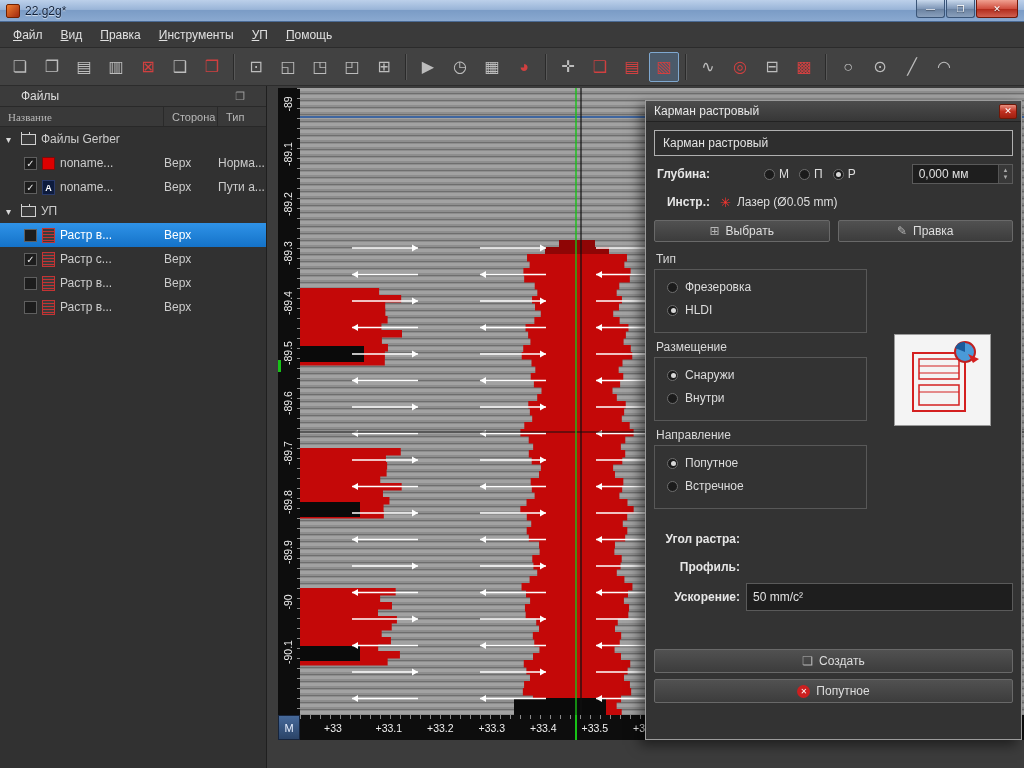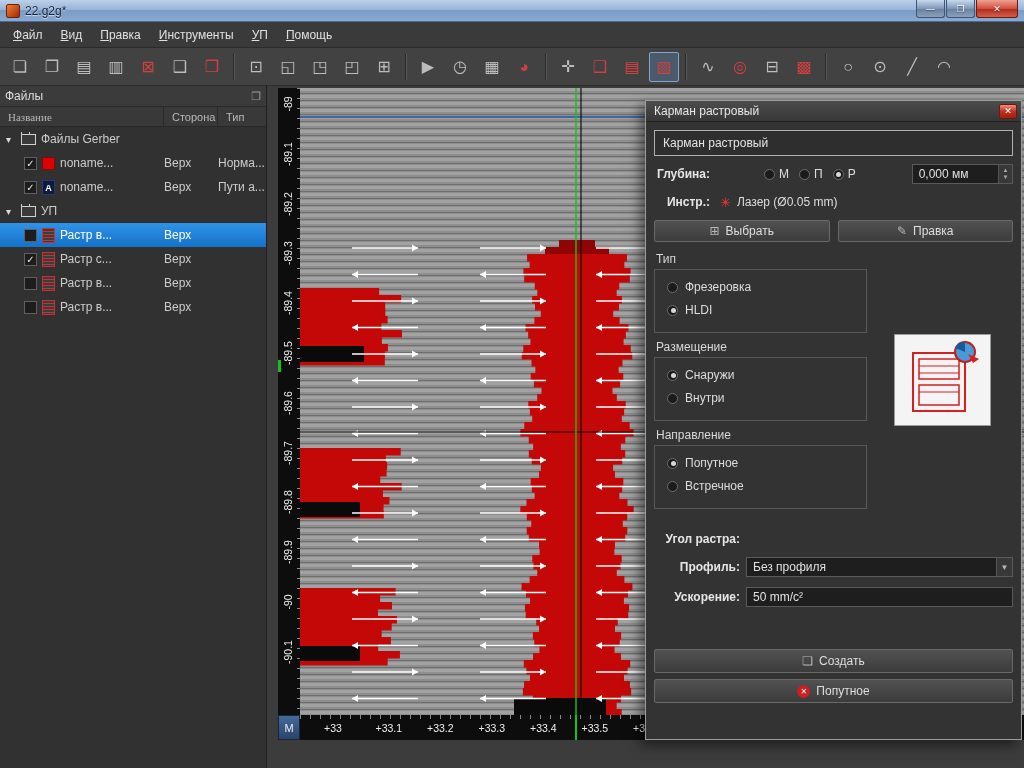--- a/index.html
+++ b/index.html
@@ -32,21 +32,21 @@
   .tb-btn { width:30px; height:30px; margin:0 1px; display:flex; align-items:center; justify-content:center;
     font-size:16px; color:#bcbcbc; border:1px solid transparent; border-radius:2px; flex:none; }
   .tb-btn.red { color:#d04040; }
   .tb-btn.active { background:#4b5a6a; border-color:#7fa8d0; }
   .tb-sep { width:2px; height:26px; margin:0 5px; background:#2a2a2a; border-right:1px solid #585858; flex:none; }
 
   
   .files-panel { position:absolute; left:0; top:86px; width:267px; bottom:0; background:#313131;
     border-right:1px solid #1f1f1f; z-index:40; }
   .fp-header { height:21px; background:#3b3b3b; border-bottom:1px solid #292929; display:flex;
-    align-items:center; justify-content:space-between; padding:0 5px; }
+    align-items:center; justify-content:space-between; padding:0 21px; }
   .fp-title { color:#dedede; font-size:12px; }
   .fp-dock { color:#9a9a9a; font-size:11px; }
   .fp-cols { height:20px; background:#393939; border-bottom:1px solid #282828; display:flex;
     align-items:center; color:#b8b8b8; font-size:11px; }
   .fp-col { border-right:1px solid #2a2a2a; height:100%; display:flex; align-items:center; padding-left:8px; }
   .fp-col.c1 { width:164px;font-family:Liberation Serif, serif; } .fp-col.c2 { width:54px; } .fp-col.c3 { flex:1; border-right:none; }
   .tree-row { height:24px; display:flex; align-items:center; color:#cccccc; font-size:12px; }
   .tree-row.selected { background:linear-gradient(#2f93e8,#1472c8); color:#ffffff; }
   .tr-left { width:156px; display:flex; align-items:center; gap:5px; overflow:hidden; flex:none; }
   .tr-left.folder { padding-left:6px; } .tr-left.file { padding-left:24px; }
@@ -122,21 +122,21 @@
   #lbl-type { top:130px; } #lbl-place { top:218px; } #lbl-dir { top:306px; }
   .grp { position:absolute; left:8px; width:213px; height:64px; border:1px solid #585858; padding:10px 12px 0; }
   #grp-type { top:147px; } #grp-place { top:235px; } #grp-dir { top:323px; }
   .radio-row { display:flex; align-items:center; gap:7px; margin-bottom:9px; color:#dcdcdc; font-size:12px; }
   .preview { position:absolute; left:248px; top:212px; width:97px; height:92px; background:#f4f4f4;
     border:1px solid #9a9a9a; }
   .combo { flex:1; height:20px; background:#1e1e1e; border:1px solid #5a5a5a; display:flex; align-items:center; }
   .combo-val { flex:1; padding:0 6px; color:#e0e0e0; font-size:12px; }
   .combo-arrow { width:16px; height:100%; background:#383838; border-left:1px solid #555; color:#b8b8b8;
     font-size:8px; display:flex; align-items:center; justify-content:center; }
-  .ti { flex:1; height:20px; background:#1e1e1e; border:1px solid #5a5a5a; color:#e0e0e0; font-size:12px;
+  .ti { flex:1; height:28px; background:#1e1e1e; border:1px solid #5a5a5a; color:#e0e0e0; font-size:12px;
     display:flex; align-items:center; padding:0 6px; }
   .x-ic { width:13px; height:13px; border-radius:50%; background:#cc1f1f; color:#fff; font-size:8px;
     display:flex; align-items:center; justify-content:center; flex:none; }
 </style>
 </head>
 <body>
 
 <div id="app">
 
   <div class="titlebar">
@@ -637,24 +637,20 @@
           <path d="M 84 24 L 73 19 L 78 28 Z" fill="#d42020"></path>
         </svg>
       </div>
 
       <div class="drow" id="row-angle">
         <span class="lbl w86">Угол растра:</span>
       </div>
 
       <div class="drow" id="row-profile">
         <span class="lbl w86">Профиль:</span>
-        <div class="combo">
-          <span class="combo-val">Без профиля</span>
-          <span class="combo-arrow">▼</span>
-        </div>
       </div>
 
       <div class="drow" id="row-accel">
         <span class="lbl w86">Ускорение:</span>
         <div class="ti">
           <span>50 mm/c²</span>
         </div>
       </div>
 
 

